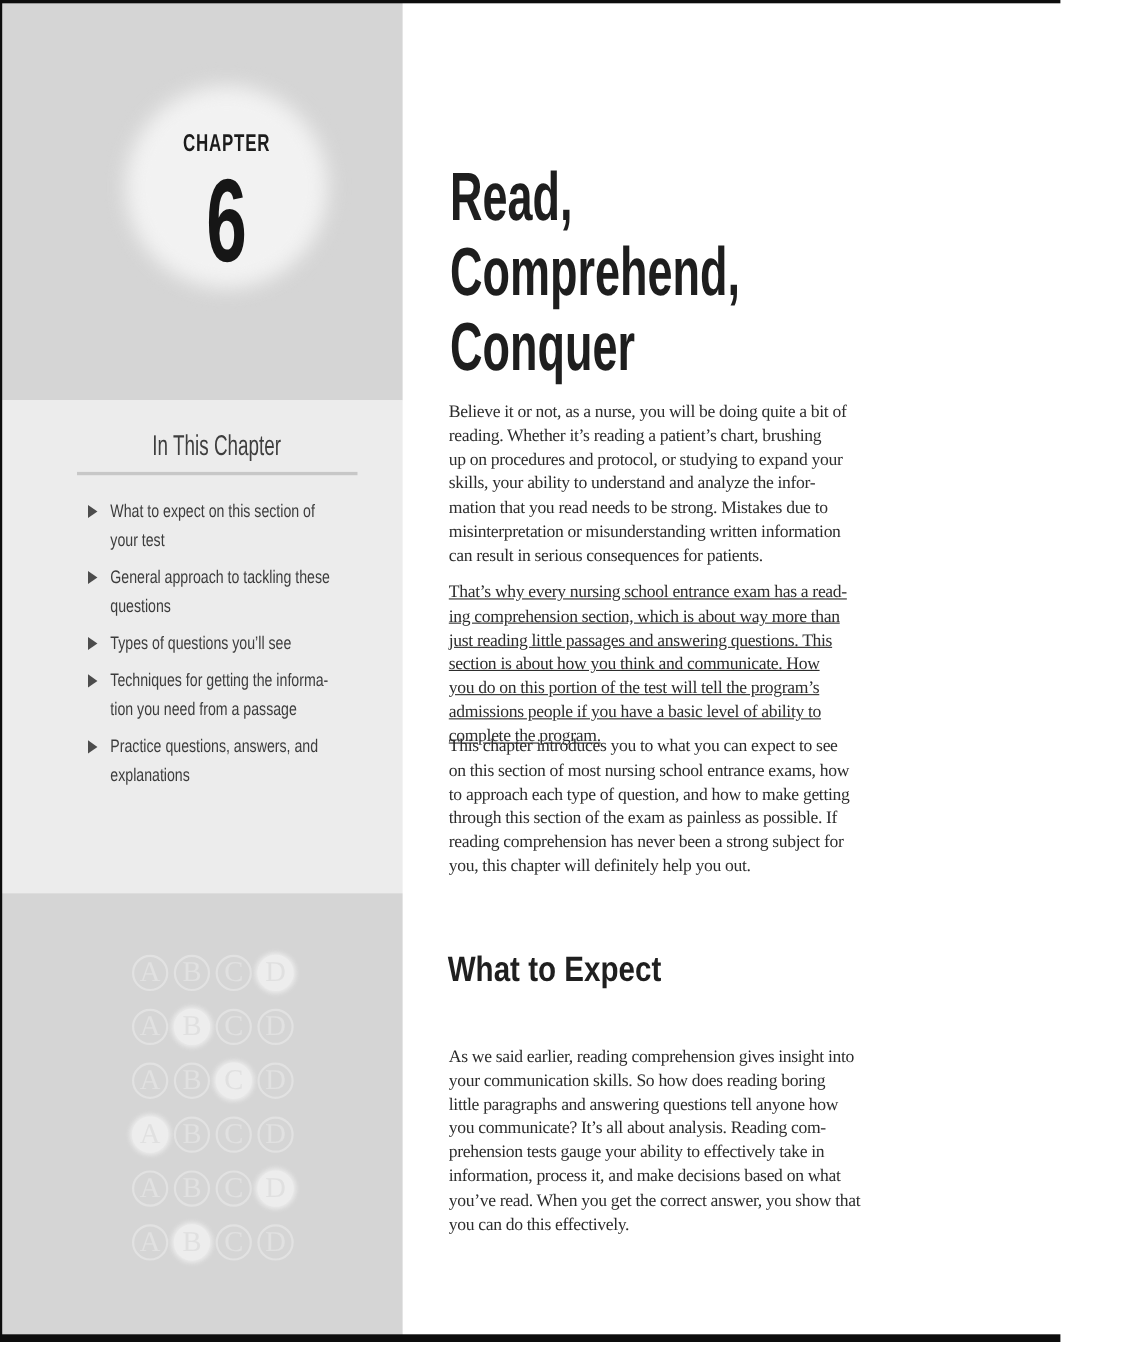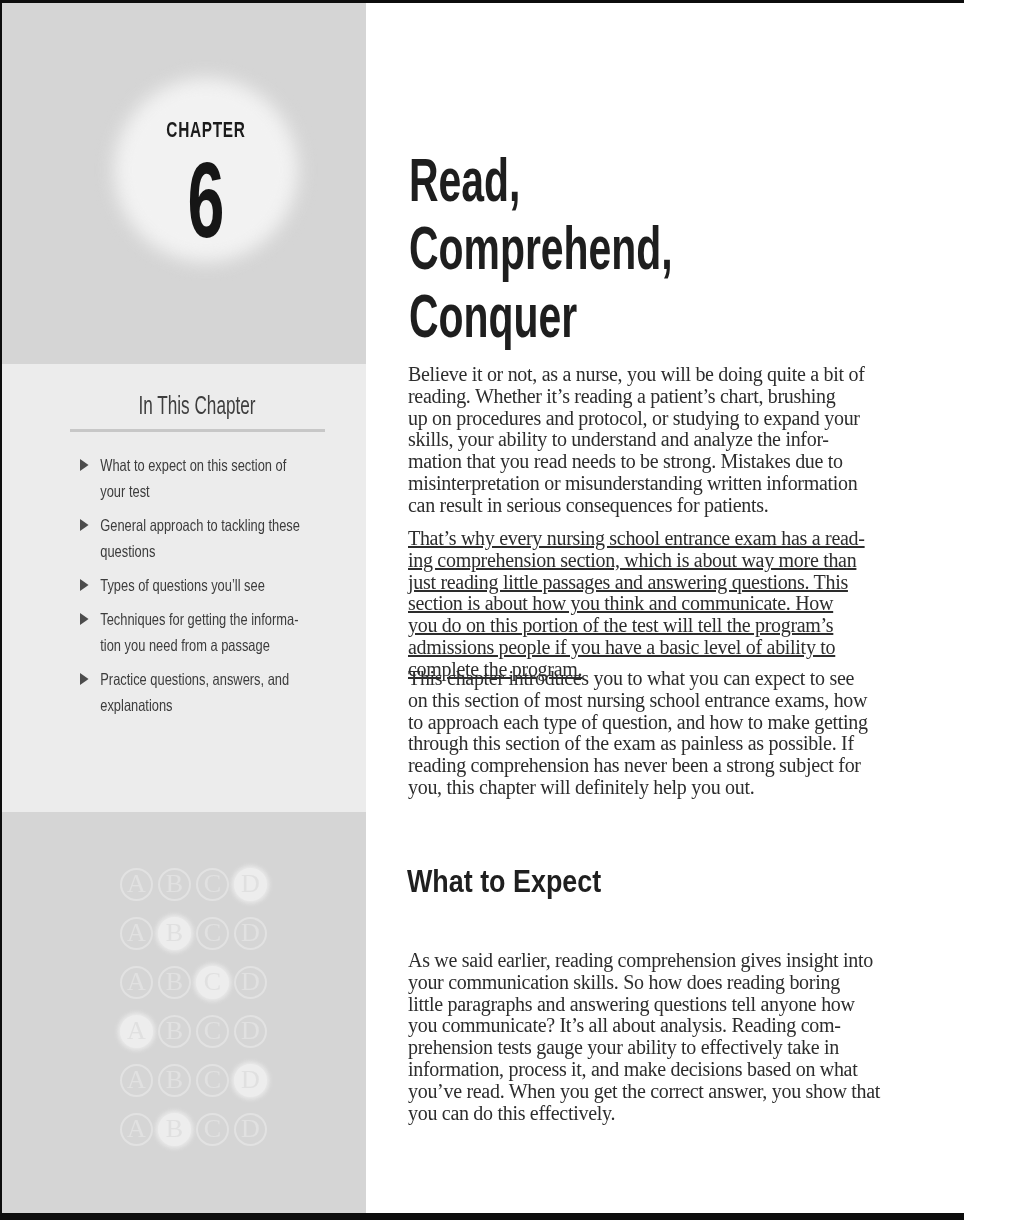--- a/index.html
+++ b/index.html
@@ -68,21 +68,21 @@
   }
 
   
   .main-title{
     position:absolute;left:409px;top:146px;
     font-size:62px;font-weight:bold;color:#1e1e1e;line-height:68px;white-space:pre-line;
     transform:scaleX(0.66);transform-origin:left top;
   }
   .body-par{
     position:absolute;left:408px;
-    font-family:"Liberation Serif",serif;font-size:20px;line-height:21.8px;
+    font-family:"Liberation Serif",serif;font-size:16px;line-height:21.8px;
     letter-spacing:-0.3px;color:#2d2d2d;white-space:pre;
   }
   #par-1{top:364px;}
   #par-2{top:528px;text-decoration:underline;}
   #par-3{top:668px;}
   #par-4{top:950px;}
   .section-heading{
     position:absolute;left:407px;top:863px;
     font-size:32px;font-weight:bold;color:#1f1f1f;line-height:36px;
     transform:scaleX(0.84);transform-origin:left top;white-space:pre;

